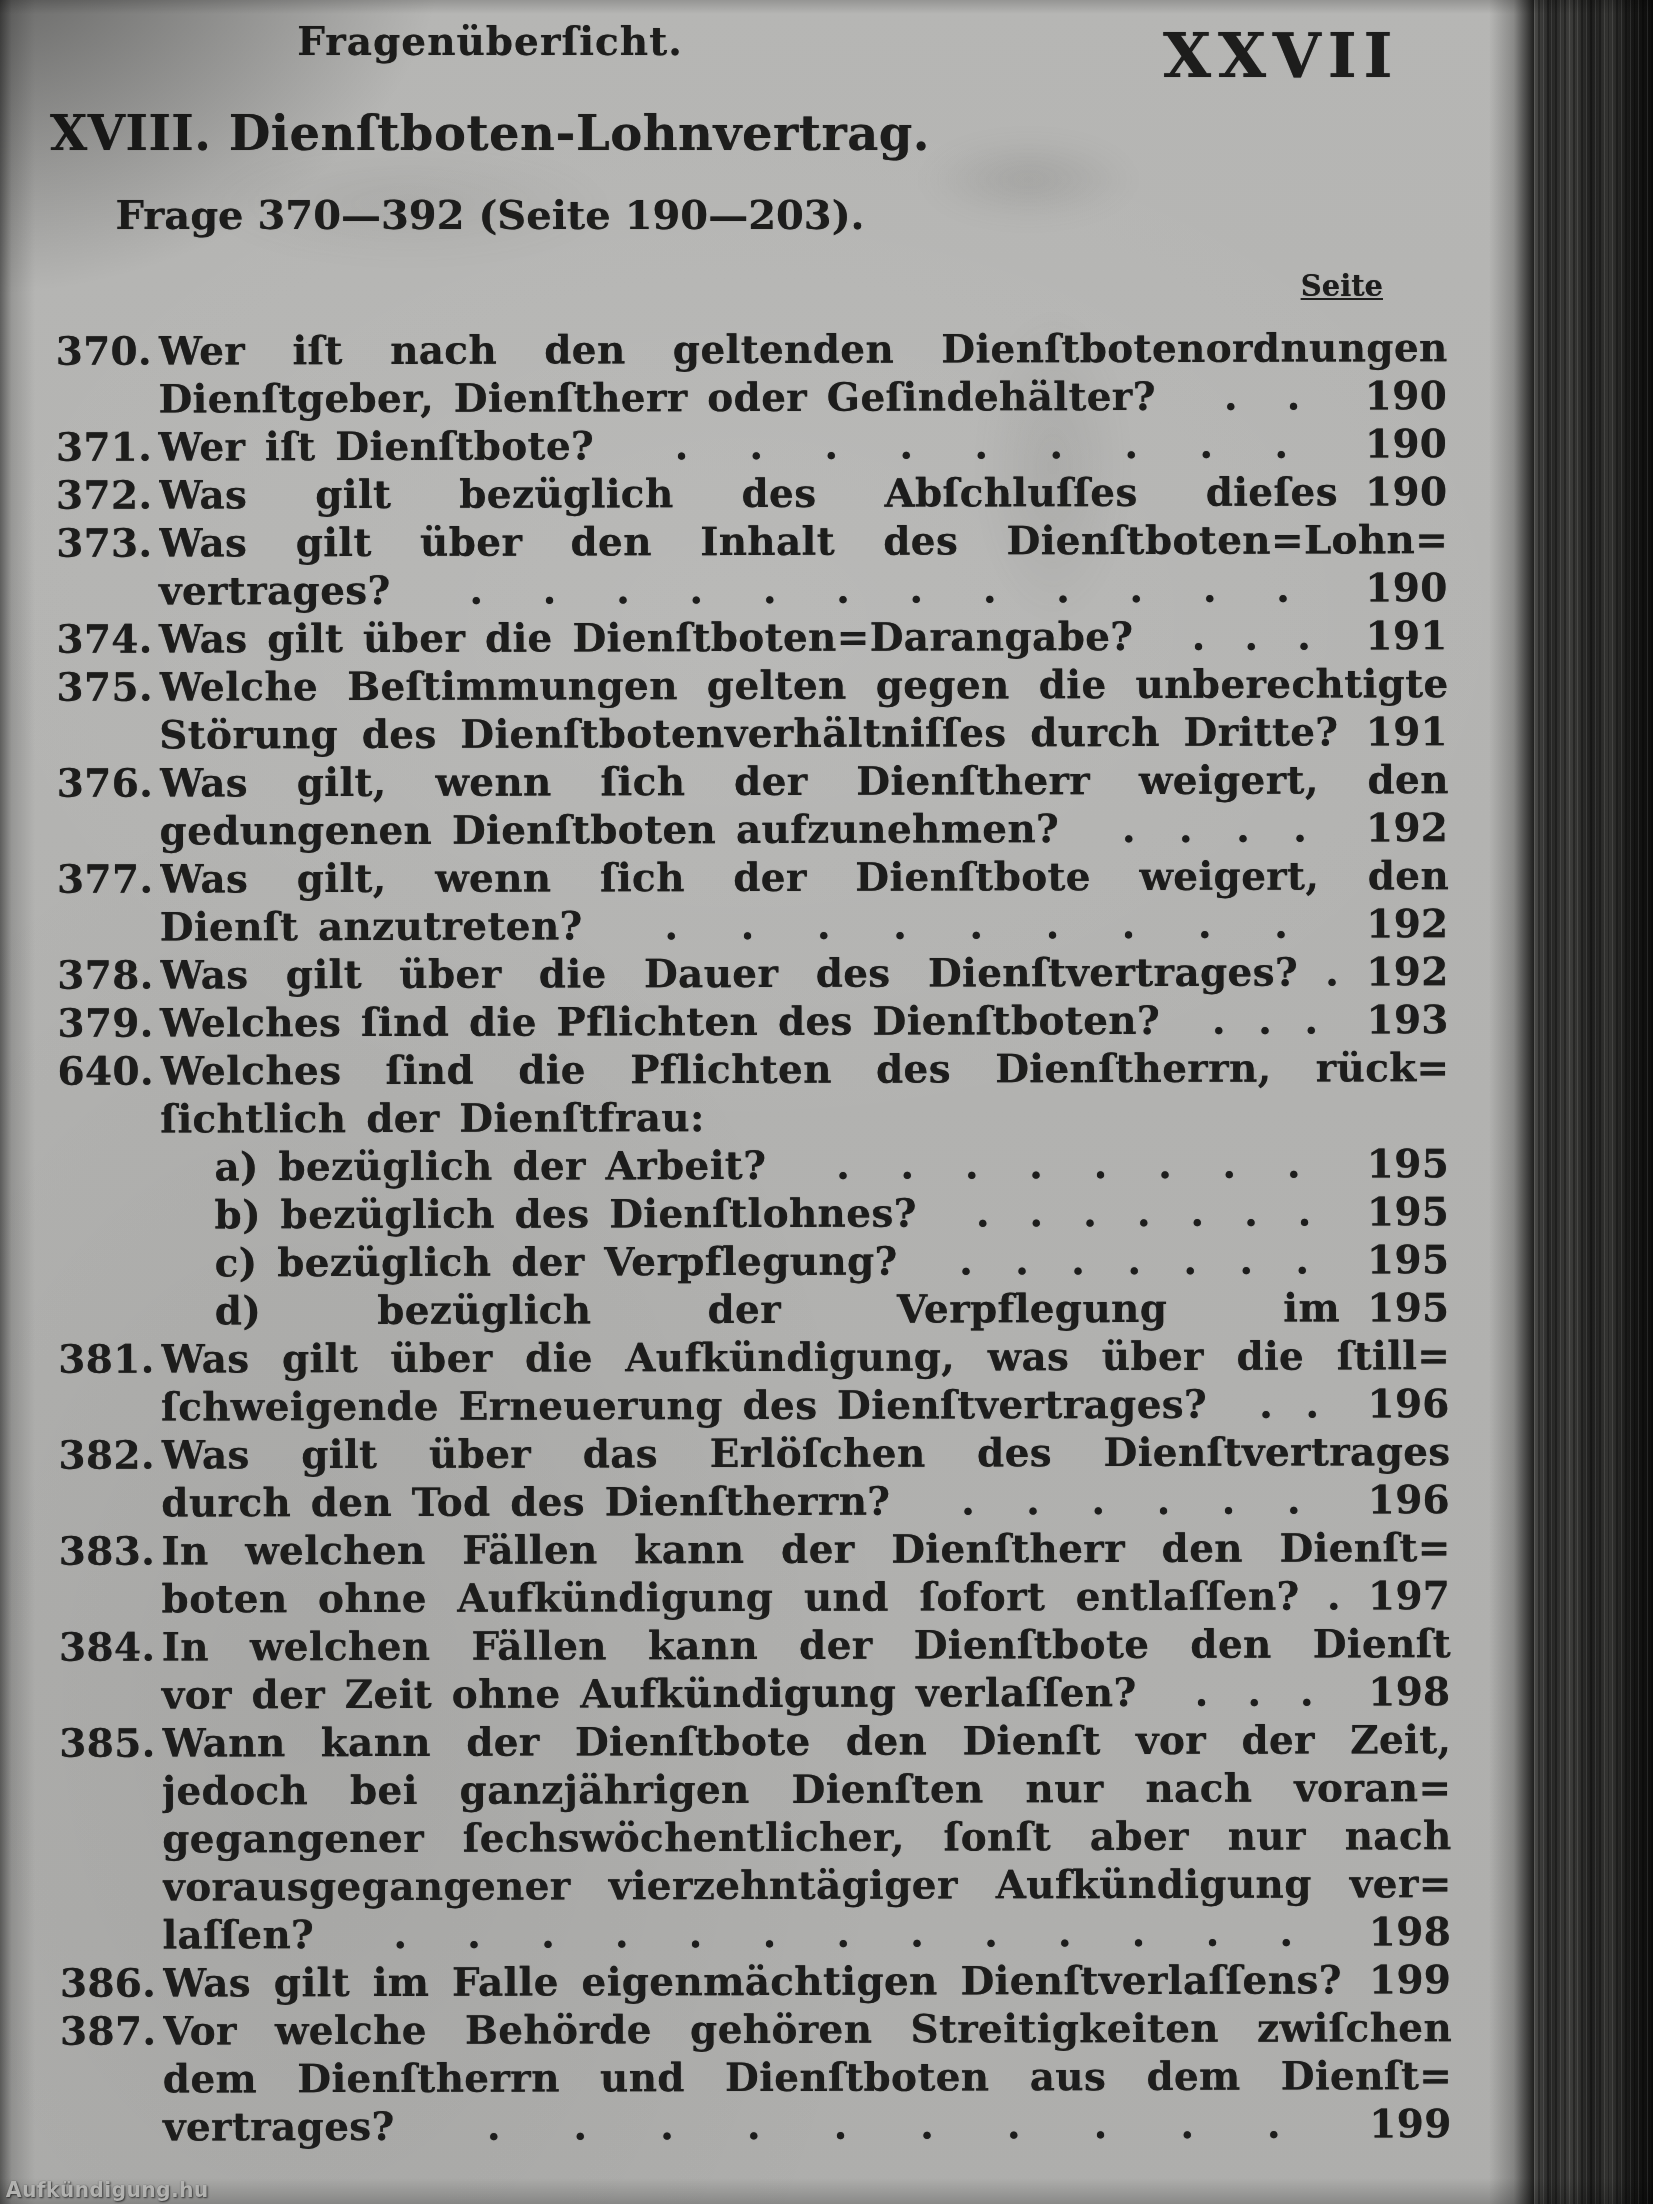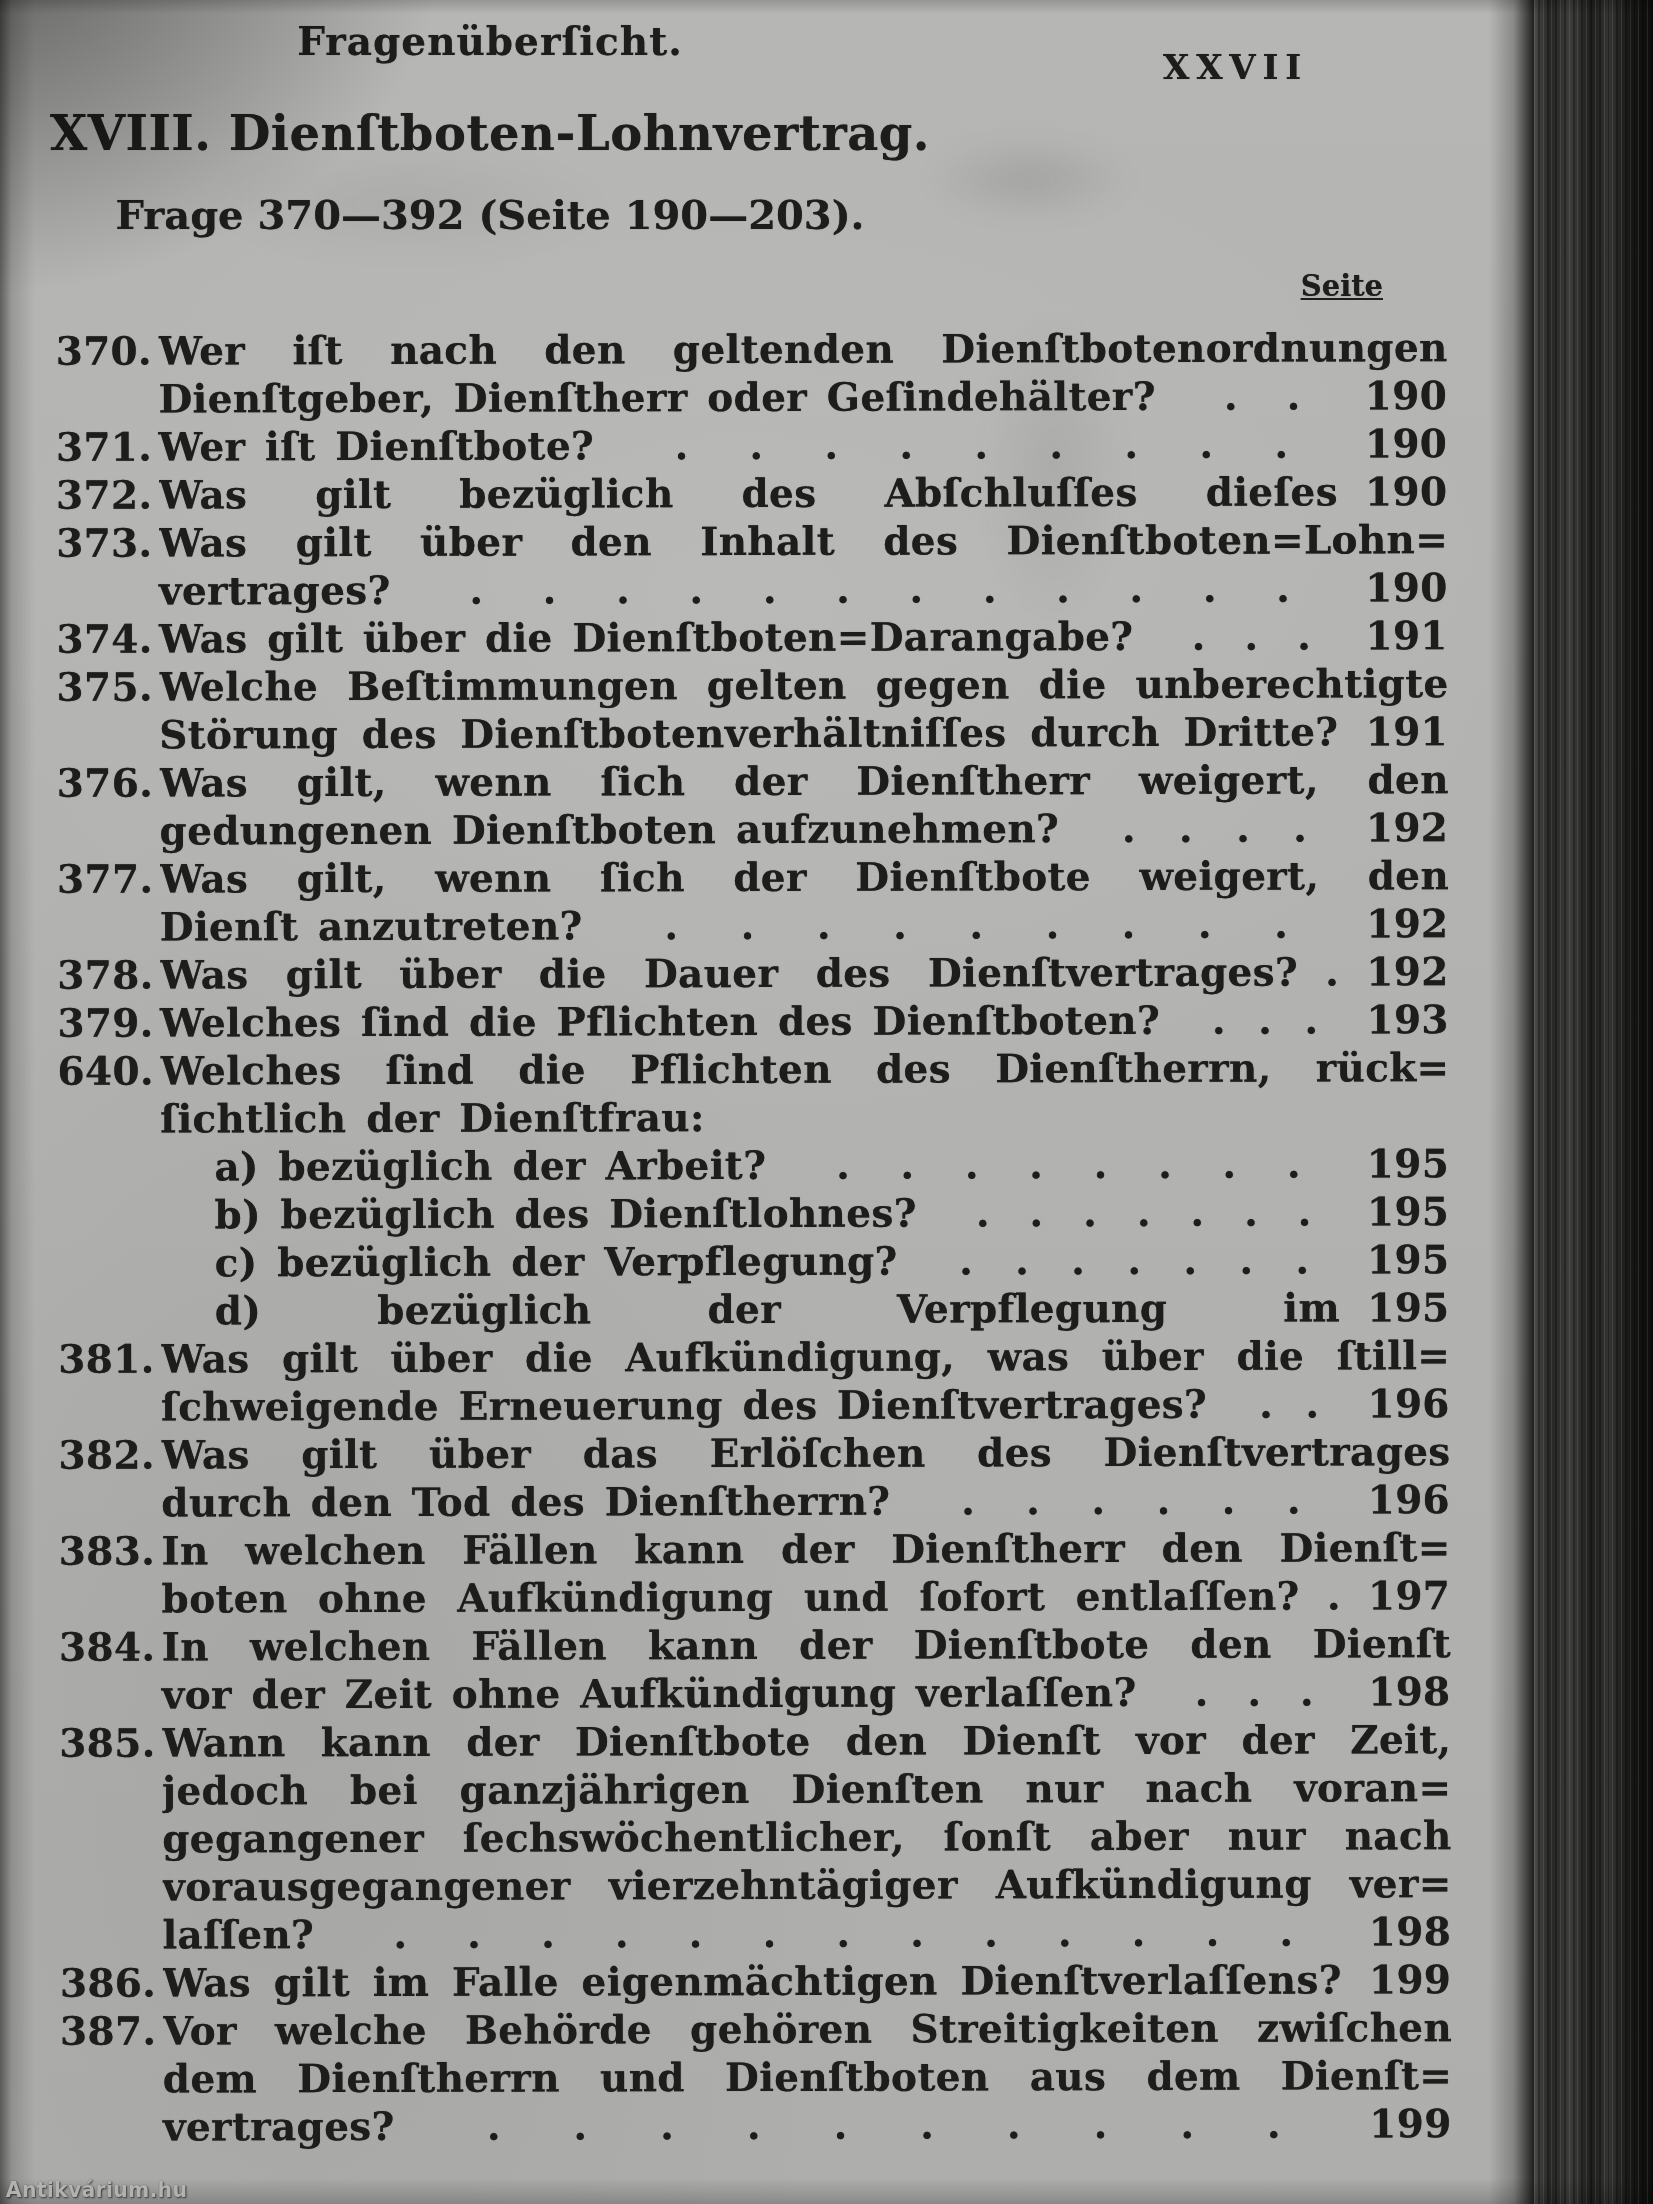--- a/index.html
+++ b/index.html
@@ -30,21 +30,21 @@
     background:linear-gradient(0deg, rgba(0,0,0,.22), transparent);}
   .ghost{position:absolute;border-radius:50%;filter:blur(9.7px);pointer-events:none;}
   .g1{left:922px;top:136px;width:213px;height:87px;background:radial-gradient(rgba(70,70,68,.16),transparent 70%);}
   .g2{left:980px;top:311px;width:146px;height:311px;background:radial-gradient(rgba(70,70,68,.10),transparent 70%);}
   .g3{left:204px;top:146px;width:408px;height:116px;background:radial-gradient(rgba(70,70,68,.09),transparent 70%);}
 
   
   .ink{text-shadow:0 0 0.7px rgba(22,22,21,.65);}
   .hdr-title{position:absolute;left:0;top:17.5px;width:980px;text-align:center;
     font-size:39px;font-weight:700;letter-spacing:1px;}
-  .roman{position:absolute;left:1163px;top:19.4px;font-size:34px;font-weight:700;letter-spacing:6.8px;margin-top:28px;}
+  .roman{position:absolute;left:1163px;top:19.4px;font-size:62px;font-weight:700;letter-spacing:6.8px;}
   .sec-title{position:absolute;left:0;top:105px;width:980px;text-align:center;
     font-size:48px;font-weight:700;letter-spacing:0.5px;}
   .sec-range{position:absolute;left:0;top:191px;width:980px;text-align:center;
     font-size:40px;font-weight:700;}
   .seite{position:absolute;left:1218px;top:269px;width:165px;text-align:right;
     font-size:29px;font-weight:700;text-decoration:underline;}
 
   .toc{position:absolute;left:58px;top:326px;width:1392px;transform:rotate(-.15deg);}
   .row{display:flex;align-items:baseline;height:48px;font-size:39px;font-weight:700;
     word-spacing:5.8px;letter-spacing:0.3px;white-space:nowrap;}
@@ -410,15 +410,15 @@
   </div>
     </div>
 
   <div class="edge-transition"></div>
   <div class="book-edge"></div>
   <div class="left-shadow"></div>
   <div class="corner-shadow"></div>
   <div class="top-shadow"></div>
   <div class="bottom-shadow"></div>
 
-  <div class="wm">Antikvárium.hu</div>
+  <div class="wm">Aufkündigung.hu</div>
 </div>
 
 
 </body></html>

